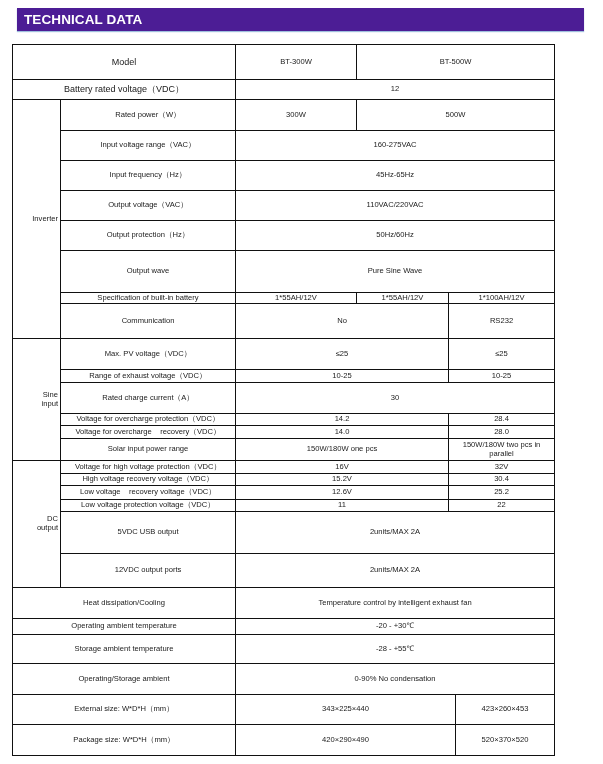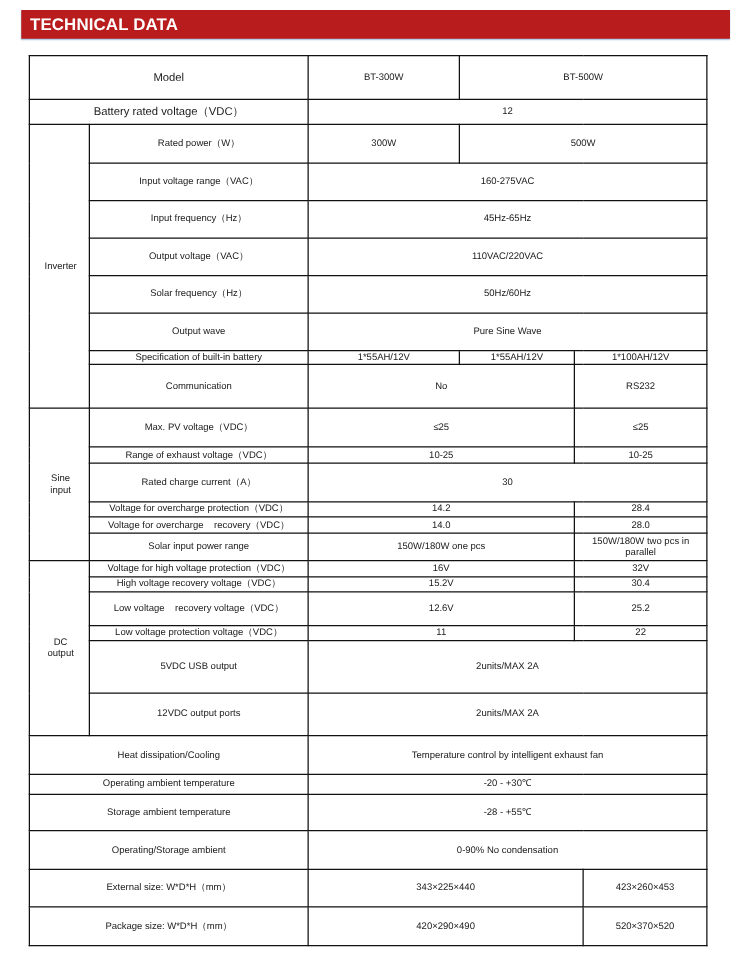--- a/index.html
+++ b/index.html
@@ -1,26 +1,26 @@
 <!DOCTYPE html>
 <html><head>
 <meta charset="utf-8">
 <style>
   html, body { margin: 0; padding: 0; background: #ffffff; }
   body { width: 603px; height: 764px; position: relative; overflow: hidden;
          font-family: "Liberation Sans", sans-serif; color: #1a1a1a; }
   .title-bar { position: absolute; left: 17px; top: 8px; width: 567px; height: 23px;
-               background: #b91c1c; box-shadow: 0 1px 1px #9fbfdd; text-decoration: underline; }
+               background: #4c1d95; box-shadow: 0 1px 1px #9fbfdd; text-decoration: underline; }
   .title-bar span { position: absolute; left: 7px; top: 4px; color: #ffffff;
                     font-weight: bold; font-size: 13.5px; letter-spacing: 0.1px; }
-  table.spec { position: absolute; left: 23px; top: 44px; width: 542px;
+  table.spec { position: absolute; left: 12px; top: 44px; width: 542px;
                border-collapse: collapse; table-layout: fixed; font-size: 7.6px; }
   table.spec td { border: 1.2px solid #111; text-align: center; vertical-align: middle;
                   padding: 0 2px; line-height: 1.15; }
-  table.spec td.grp { text-align: center; padding-left: 4px; }
+  table.spec td.grp { text-align: right; padding-left: 4px; }
   .big { font-size: 9px; }
 </style>
 </head>
 <body>
 
 <div class="title-bar">
   <span>TECHNICAL DATA</span>
 </div>
 
 <table class="spec">
@@ -56,24 +56,24 @@
   </tr>
   <tr style="height:30px">
     <td>Input frequency（Hz）</td>
     <td colspan="4">45Hz-65Hz</td>
   </tr>
   <tr style="height:30px">
     <td>Output voltage（VAC）</td>
     <td colspan="4">110VAC/220VAC</td>
   </tr>
   <tr style="height:30px">
-    <td>Solar frequency（Hz）</td>
+    <td>Output protection（Hz）</td>
     <td colspan="4">50Hz/60Hz</td>
   </tr>
-  <tr style="height:30px">
+  <tr style="height:42px">
     <td>Output wave</td>
     <td colspan="4">Pure Sine Wave</td>
   </tr>
   <tr style="height:11px">
     <td>Specification of built-in battery</td>
     <td>1*55AH/12V</td>
     <td>1*55AH/12V</td>
     <td colspan="2">1*100AH/12V</td>
   </tr>
   <tr style="height:35px">
@@ -123,21 +123,21 @@
     </td>
     <td>Voltage for high voltage protection（VDC）</td>
     <td colspan="2">16V</td>
     <td colspan="2">32V</td>
   </tr>
   <tr style="height:12px">
     <td>High voltage recovery voltage（VDC）</td>
     <td colspan="2">15.2V</td>
     <td colspan="2">30.4</td>
   </tr>
-  <tr style="height:27px">
+  <tr style="height:14px">
     <td style="white-space:pre">Low voltage    recovery voltage（VDC）</td>
     <td colspan="2">12.6V</td>
     <td colspan="2">25.2</td>
   </tr>
   <tr style="height:12px">
     <td>Low voltage protection voltage（VDC）</td>
     <td colspan="2">11</td>
     <td colspan="2">22</td>
   </tr>
   <tr style="height:42px">

